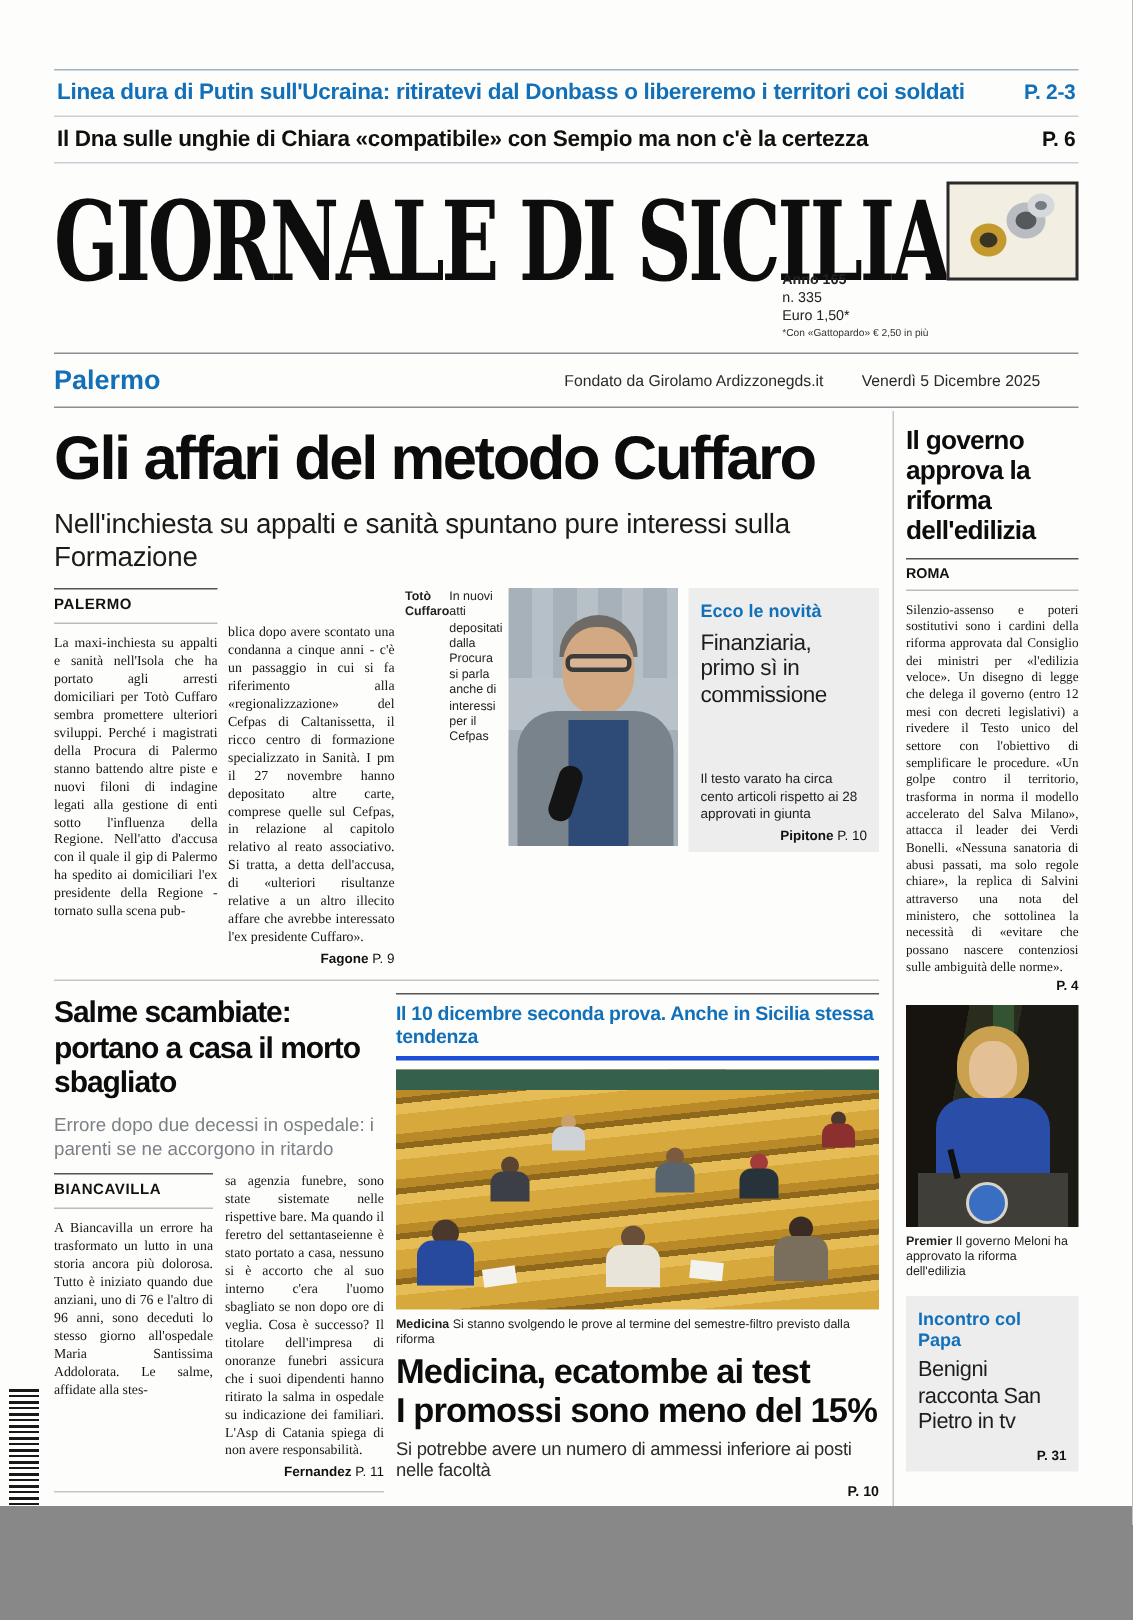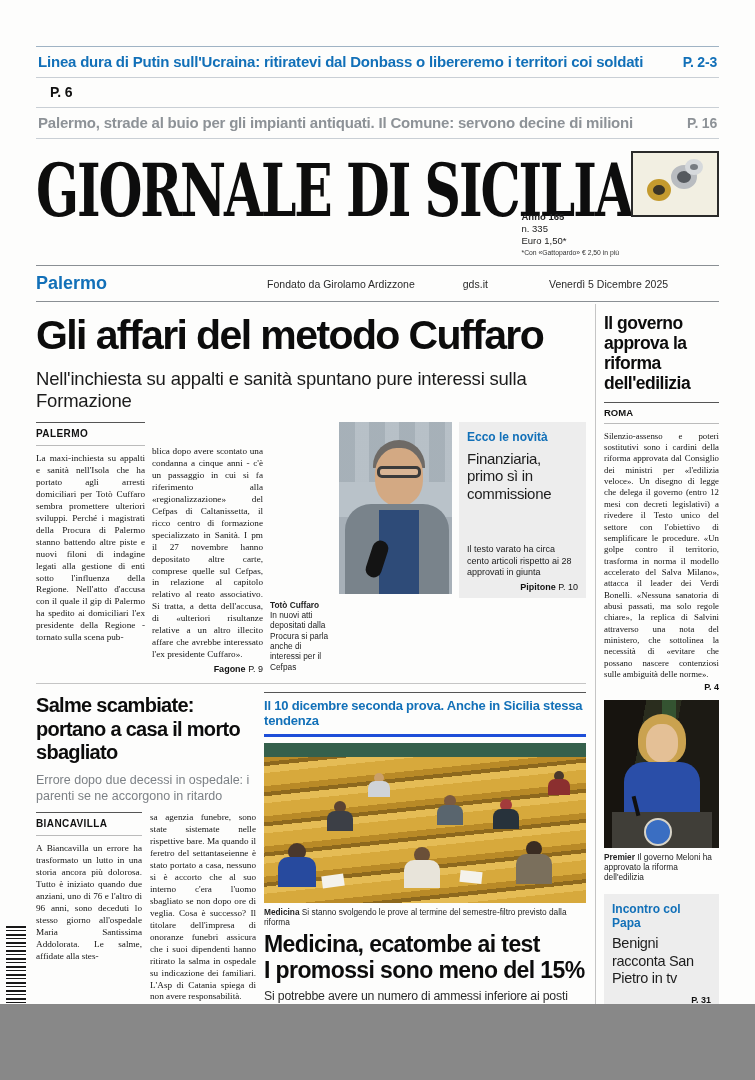--- a/index.html
+++ b/index.html
@@ -32,22 +32,22 @@
   .ring { position:absolute; border-radius:50%; }
   .issue-info { position:absolute; right:100px; top:66px; text-align:left;
     font-size:9.5px; line-height:1.25; color:#222; }
   .issue-info .b { font-weight:bold; }
   .issue-note { font-size:6.8px; color:#333; margin-top:2px; }
 
   
   .dateline { display:flex; align-items:center; margin-top:8px;
     border-top:1px solid #8a8f94; border-bottom:1px solid #8a8f94; padding:7px 0; }
   .edition { color:#1270b8; font-weight:bold; font-size:18px; width:170px; }
-  .dl-mid { flex:1; display:flex; justify-content:center; font-size:10.5px; color:#2a2a2a;gap:48px; }
-  .dl-date { width:170px; text-align:left; font-size:10.5px; color:#2a2a2a; }
+  .dl-mid { flex:1; display:flex; justify-content:flex-end; font-size:10.5px; color:#2a2a2a; }
+  .dl-date { width:170px; text-align:center; font-size:10.5px; color:#2a2a2a; }
 
   
   .main { display:flex; margin-top:2px; }
   .main-left { width:560px; padding-right:9px; border-right:1px solid #c5c5c5; }
   .main-right { width:123px; padding-left:8px; }
 
   h1.lead-h { font-size:41px; letter-spacing:-1.6px; font-weight:800;
     margin-top:8px; white-space:nowrap; overflow:hidden; color:#0c0c0c;}
   .lead-sub { font-size:18.5px; color:#1b1b1b; margin:9px 0 10px; letter-spacing:-0.2px; }
 
@@ -55,21 +55,21 @@
   .kicker-box { border-top:1px solid #555; border-bottom:1px solid #bbb;
     font-weight:bold; font-size:10px; letter-spacing:0.4px; padding:5px 0 6px; margin-bottom:7px;}
   .body-txt { font-family:"Liberation Serif", serif; font-size:9.2px; line-height:1.3;
     text-align:justify; color:#141414; }
   .byline { text-align:right; font-size:9px; margin-top:3px; }
   .byline b { font-weight:bold; }
   .lead-c1 { width:110px; } .lead-c2 { width:112px; padding-top:0; }
   .lead-c2 .body-txt { margin-top:24px; }
 
   .photo-area { width:182px; display:flex; gap:5px; }
-  .photo-cap { width:64px; display:flex; flex-direction:column; justify-content:flex-end;
+  .photo-cap { width:64px; display:flex; flex-direction:row; 
     font-size:8.3px; line-height:1.25; color:#222; padding-bottom:2px;}
   .cuffaro-photo { position:relative; width:113px; height:172px; background:
     linear-gradient(180deg,#b9c2c9 0 55%, #a7b0b8 55% 100%); overflow:hidden; }
 
   .novita-box { width:128px; background:#ededed; padding:8px 8px 6px; display:flex; flex-direction:column; }
   .novita-kick { color:#1270b8; font-weight:bold; font-size:12px; margin-bottom:6px; }
   .novita-title { font-size:15px; line-height:1.15; color:#1d1d1d; letter-spacing:-0.3px;}
   .novita-txt { font-size:9px; line-height:1.3; margin-top:auto; color:#222; }
 
   .hr { border:0; border-top:1px solid #c5c5c5; margin:9px 0 0; }
@@ -134,25 +134,22 @@
 <body>
 
 <div class="page">
 
   <div class="inner teasers">
     <div class="teaser t-blue">
       <span>Linea dura di Putin sull'Ucraina: ritiratevi dal Donbass o libereremo i territori coi soldati</span>
       <span class="pg">P. 2-3</span>
     </div>
     <div class="teaser t-black">
+      <span>Il Dna sulle unghie di Chiara «compatibile» con Sempio ma non c'è la certezza</span>
       <span class="pg">P.  6</span>
-    </div>
-    <div class="teaser t-gray">
-      <span>Palermo, strade al buio per gli impianti antiquati. Il Comune: servono decine di milioni</span>
-      <span class="pg">P. 16</span>
     </div>
   </div>
 
   <div class="inner masthead">
     <div class="logo">GIORNALE DI SICILIA</div>
     <div class="ring-thumb">
       <div class="ring abs" style="left:14px;top:26px;width:24px;height:22px;border:6px solid #c49a2e;background:#3a3426;"></div>
       <div class="ring abs" style="left:38px;top:12px;width:26px;height:24px;border:6px solid #b9bcc0;background:#55595e;"></div>
       <div class="ring abs" style="left:52px;top:6px;width:18px;height:16px;border:5px solid #d6d9dc;background:#777c82;"></div>
     </div>

